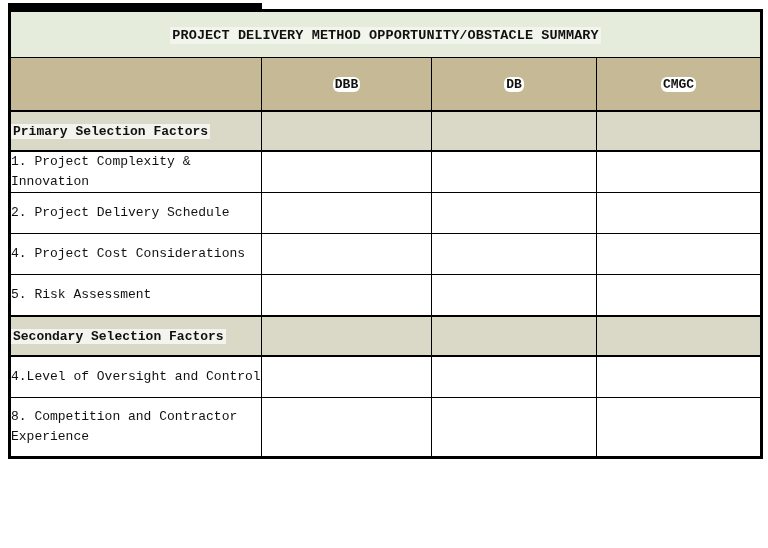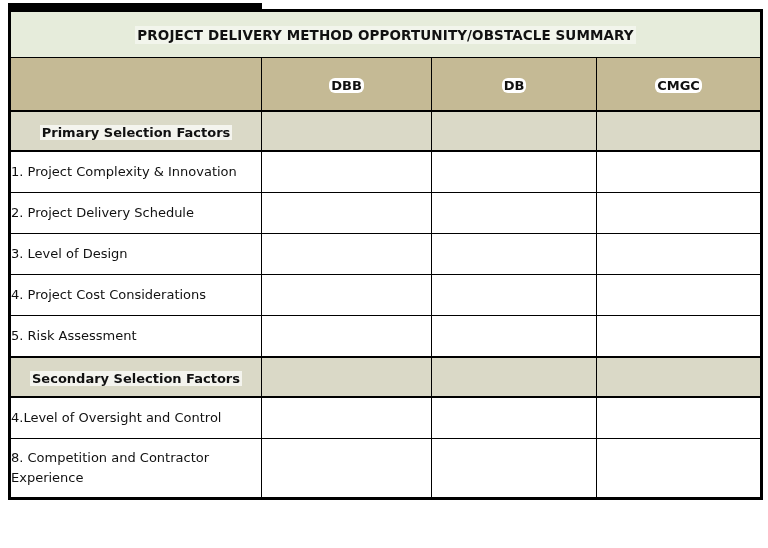--- a/index.html
+++ b/index.html
@@ -15,20 +15,21 @@
     font-family: "DejaVu Sans", "Liberation Sans", sans-serif;
     -webkit-font-smoothing: antialiased;
   }
 
   
   #page {
     position: relative;
     width: 768px;
     height: 548px;
     background: #ffffff;
+    font-family: Liberation Mono, monospace;
   }
 
   
   .top-rule {
     position: absolute;
     left: 8px;
     top: 3px;
     width: 254px;
     height: 6px;
     background: #000000;
@@ -94,21 +95,20 @@
     padding: 0 2px;
     border-radius: 6px;
   }
 
   
   .section-row td {
     height: 38px;
     background: #dad9c7;
     border-top: 2px solid #000000;
     border-bottom: 2px solid #000000;
-    text-align: center;
   }
   .section-label {
     padding-left: 8px;
   }
   .section-text {
     display: inline-block;
     font-size: 13px;
     font-weight: bold;
     color: #111111;
     background: #f4f4ee;
@@ -178,26 +178,20 @@
           <td class="cell-blank"></td>
           <td class="cell-blank"></td>
         </tr>
         <tr class="factor-row">
           <td class="factor-label">2. Project Delivery Schedule</td>
           <td class="cell-blank"></td>
           <td class="cell-blank"></td>
           <td class="cell-blank"></td>
         </tr>
         <tr class="factor-row">
-          <td class="factor-label">3. Level of Design</td>
-          <td class="cell-blank"></td>
-          <td class="cell-blank"></td>
-          <td class="cell-blank"></td>
-        </tr>
-        <tr class="factor-row">
           <td class="factor-label">4. Project Cost Considerations</td>
           <td class="cell-blank"></td>
           <td class="cell-blank"></td>
           <td class="cell-blank"></td>
         </tr>
         <tr class="factor-row">
           <td class="factor-label">5. Risk Assessment</td>
           <td class="cell-blank"></td>
           <td class="cell-blank"></td>
           <td class="cell-blank"></td>

